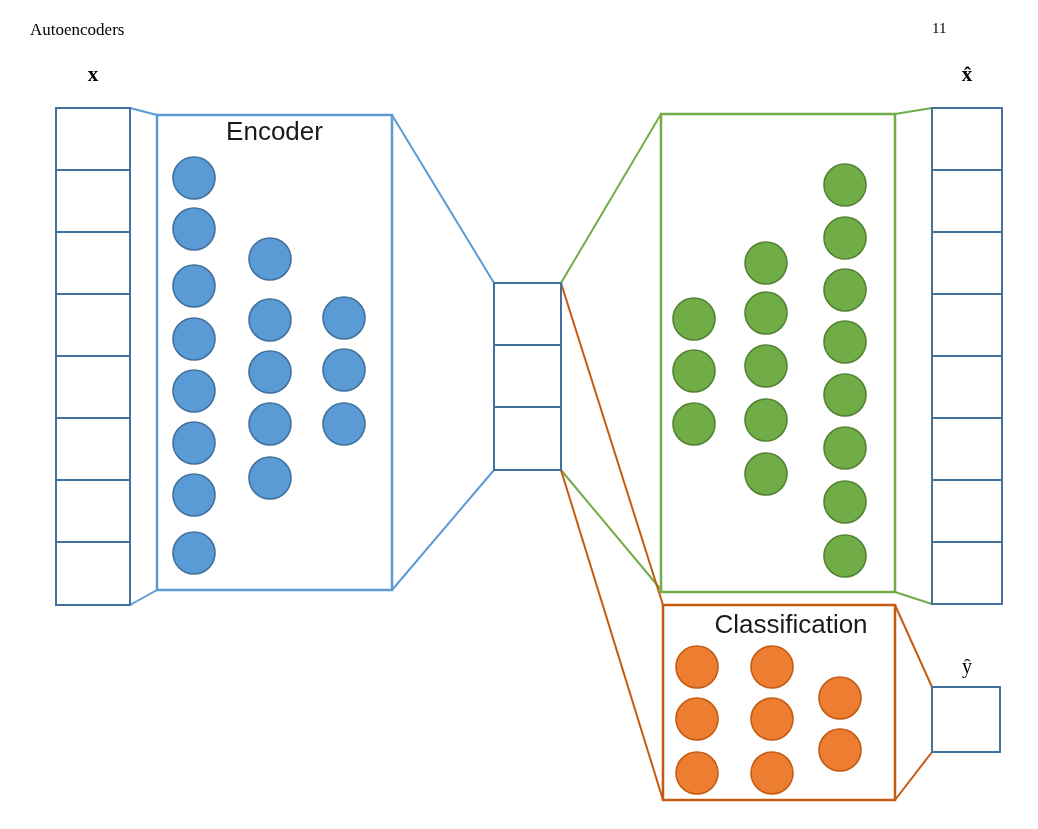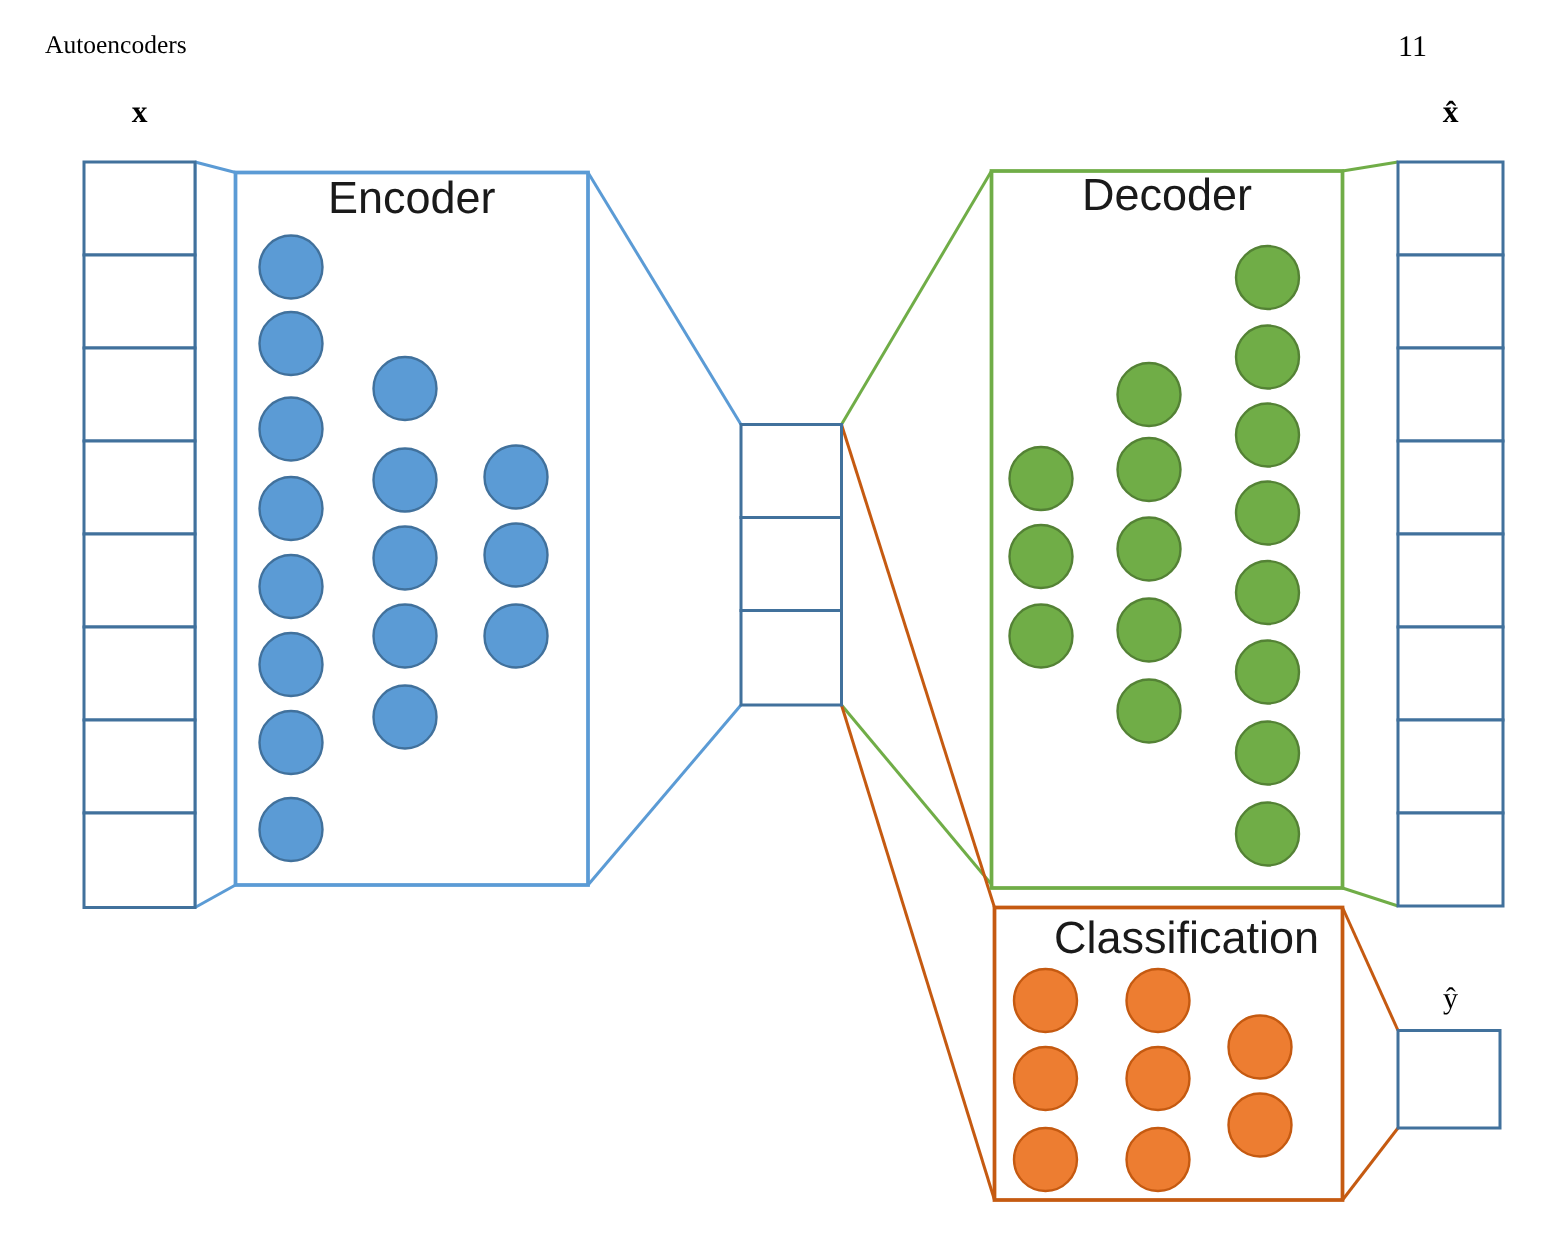--- a/index.html
+++ b/index.html
@@ -23,21 +23,21 @@
     font-size: 17px;
     color: #000000;
     white-space: nowrap;
     text-align: center;
   }
   .hdr-right {
     position: absolute;
     left: 932px;
     top: 20px;
     font-family: "Liberation Serif", serif;
-    font-size: 20px;
+    font-size: 15px;
     color: #000000;
     white-space: nowrap;
   }
   .var-label {
     position: absolute;
     font-family: "Liberation Serif", serif;
     font-weight: bold;
     font-size: 21px;
     color: #000000;
     white-space: nowrap;
@@ -49,21 +49,21 @@
   svg.diagram {
     position: absolute;
     left: 0;
     top: 0;
     width: 1038px;
     height: 829px;
   }
   .box-title {
     position: absolute;
     font-family: "Liberation Sans", sans-serif;
-    font-size: 30px;
+    font-size: 26px;
     color: #1a1a1a;
     white-space: nowrap;
     text-align: center;
   }
 </style>
 </head>
 <body>
 
 <div id="page">
 
@@ -199,17 +199,16 @@
   </svg>
 
   <div class="var-label" style="left:72px; top:62px; width:42px;">x</div>
 
   <div class="var-label" style="left:944px; top:62px; width:46px;">x̂</div>
 
   <div class="var-label plain" style="left:944px; top:655px; width:46px; font-size:20px;">ŷ</div>
 
   <div class="box-title" style="left:157px; top:116px; width:235px;">Encoder</div>
 
-  <div class="box-title" style="left:661px; top:114px; width:234px;">Decoder</div>
 
   <div class="box-title" style="left:663px; top:609px; width:256px;">Classification</div>
 
 </div>
 
 </body></html>

